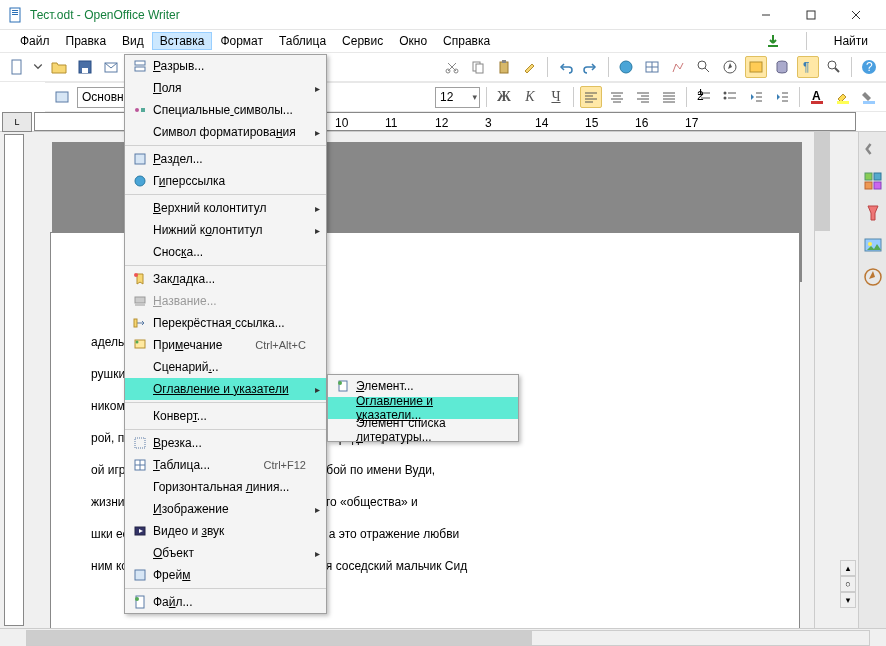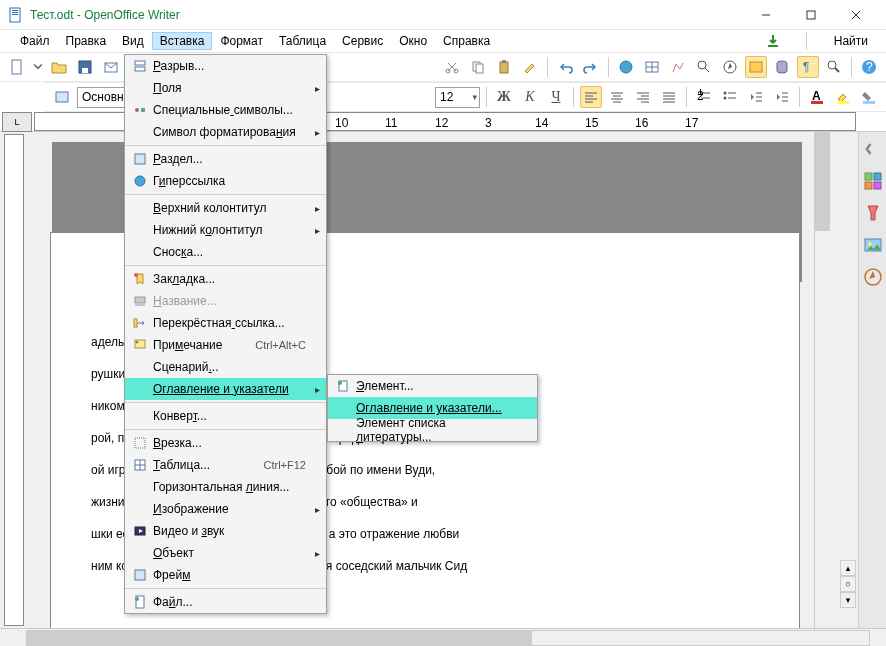--- a/index.html
+++ b/index.html
@@ -62,21 +62,21 @@
 .dropdown .row.highlight { background:#5eead4;text-decoration:underline; }
 .dropdown .row .ico { width:26px; display:flex; justify-content:center; color:#5a7ba5; }
 .dropdown .row .ico svg { width:14px; height:14px; }
 .dropdown .row .lbl { flex:1; }
 .dropdown .row .lbl u { text-decoration: underline; }
 .dropdown .row .sc { color:#555; font-size:11px; margin-left:8px; }
 .dropdown .row .sub { position:absolute; right:6px; font-size:10px; color:#333; }
 .dropdown .row.disabled { color:#9a9a9a; }
 .dropdown .row.disabled .ico { color:#b8b8b8; }
 .dropdown hr { border:none; border-top:1px solid #d0d0d0; margin:2px 0; }
-.dropdown.submenu { left:327px; top:374px; width:211px; }
+.dropdown.submenu { left:327px; top:374px; width:192px; }
 
 .vscroll { position:absolute; right:28px; top:0; bottom:0; width:16px; background:#f0f0f0; border-left:1px solid #ccc; }
 .vscroll .thumb { position:absolute; top:0; height:20%; width:100%; background:#cdcdcd; }
 </style>
 </head>
 <body>
 
 <div class="titlebar">
   <span class="app-icon">
     <svg viewBox="0 0 16 16">

